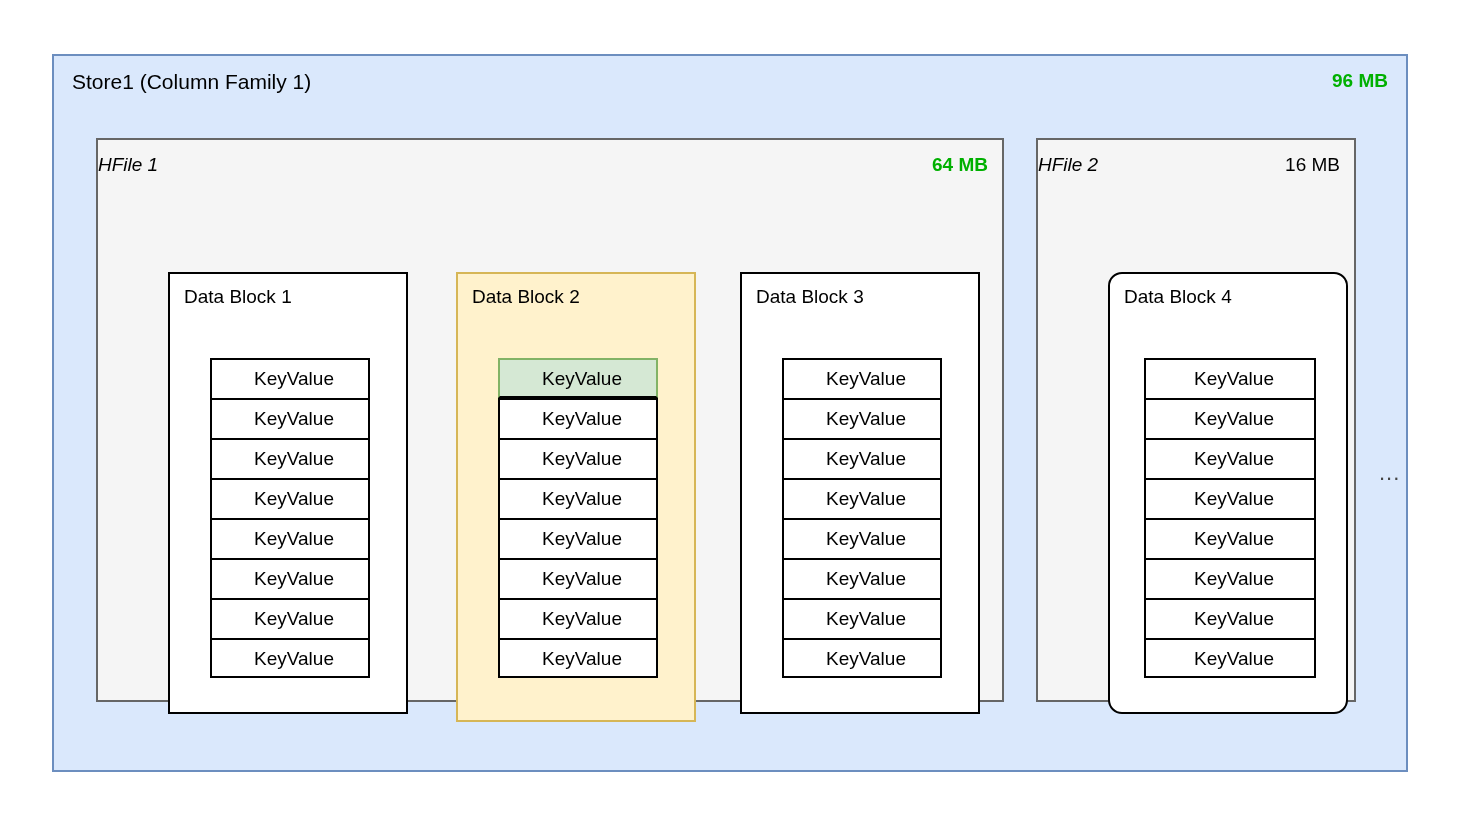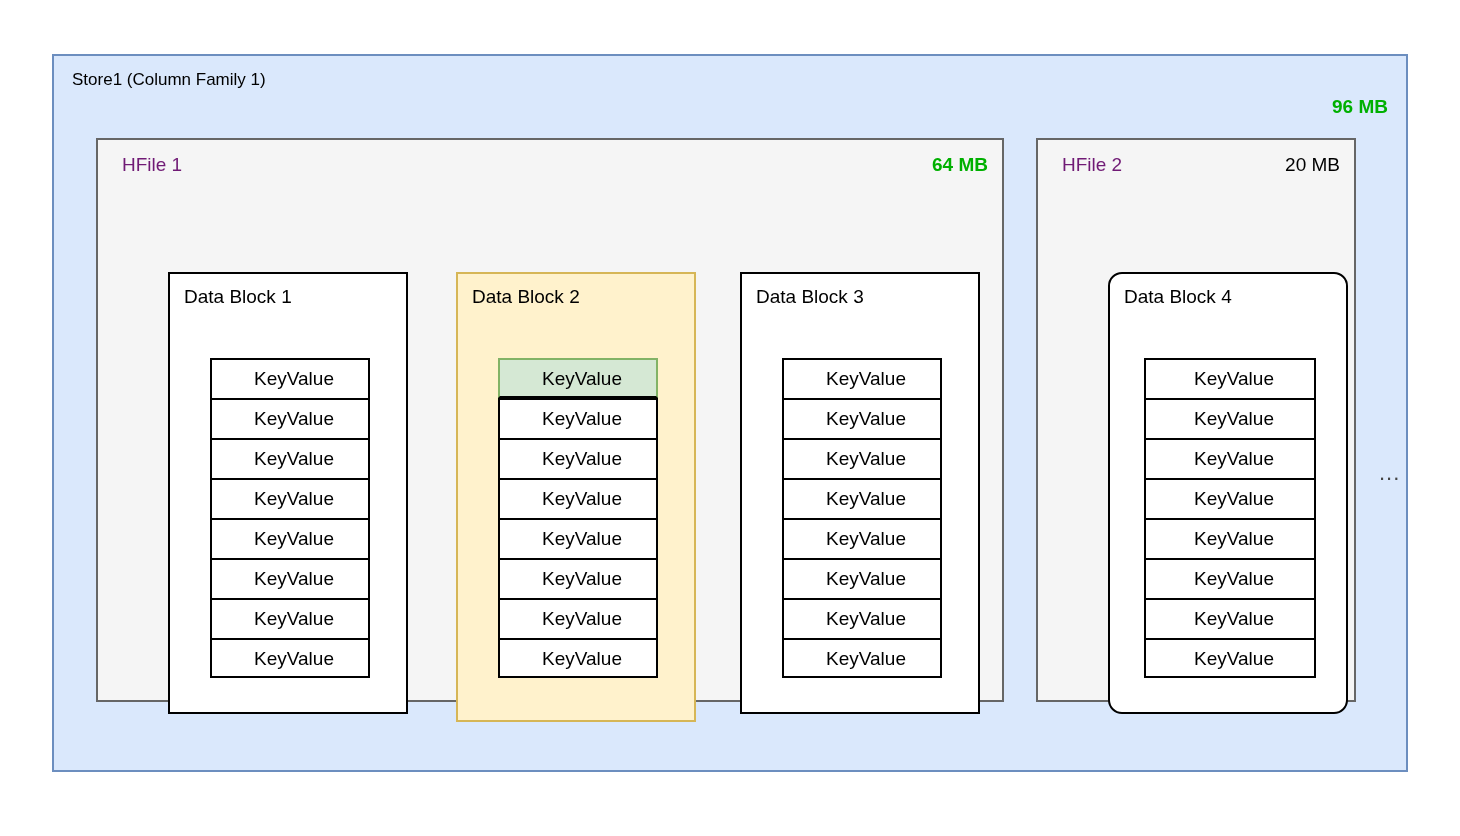--- a/index.html
+++ b/index.html
@@ -23,33 +23,32 @@
     width: 1356px;
     height: 718px;
     background: #dae8fc;
     border: 2px solid #6c8ebf;
     box-sizing: border-box;
   }
   #store-title {
     position: absolute;
     left: 18px;
     top: 14px;
-    font-size: 17px;
+    font-size: 21px;
     color: #000000;
     white-space: nowrap;
   }
   #store-size {
     position: absolute;
     right: 18px;
     top: 14px;
     font-size: 19px;
     font-weight: bold;
     color: #00b000;
     white-space: nowrap;
-    margin-top: 26px;
   }
 
   
   #split-point-group {
     position: absolute;
     left: 470px;
     top: 78px;
     width: 230px;
     height: 230px;
     pointer-events: none;
@@ -77,25 +76,26 @@
     position: absolute;
     background: #f5f5f5;
     border: 2px solid #666666;
     box-sizing: border-box;
   }
   #hfile-1 { left: 42px; top: 82px; width: 908px; height: 564px; }
   #hfile-2 { left: 982px; top: 82px; width: 320px; height: 564px; }
 
   .hfile-title {
     position: absolute;
-    left: 24px;
-    top: 14px;
-    font-size: 19px;
-    color: #701a75;
-    white-space: nowrap;
+    left: 0;
+    top: 14px;
+    font-size: 19px;
+    color: #000000;
+    white-space: nowrap;
+    font-style: italic;
   }
   .hfile-size {
     position: absolute;
     right: 14px;
     top: 14px;
     font-size: 19px;
     color: #000000;
     white-space: nowrap;
   }
   .hfile-size.green {
@@ -239,21 +239,21 @@
         <div class="kv-cell">KeyValue</div>
         <div class="kv-cell">KeyValue</div>
         <div class="kv-cell">KeyValue</div>
         <div class="kv-cell">KeyValue</div>
       </div>
     </div>
   </div>
 
   <div class="hfile" id="hfile-2">
     <div class="hfile-title">HFile 2</div>
-    <div class="hfile-size">20 MB</div>
+    <div class="hfile-size">16 MB</div>
 
     <div class="data-block" id="data-block-4">
       <div class="data-block-title">Data Block 4</div>
       <div class="kv-stack wide">
         <div class="kv-cell">KeyValue</div>
         <div class="kv-cell">KeyValue</div>
         <div class="kv-cell">KeyValue</div>
         <div class="kv-cell">KeyValue</div>
         <div class="kv-cell">KeyValue</div>
         <div class="kv-cell">KeyValue</div>

